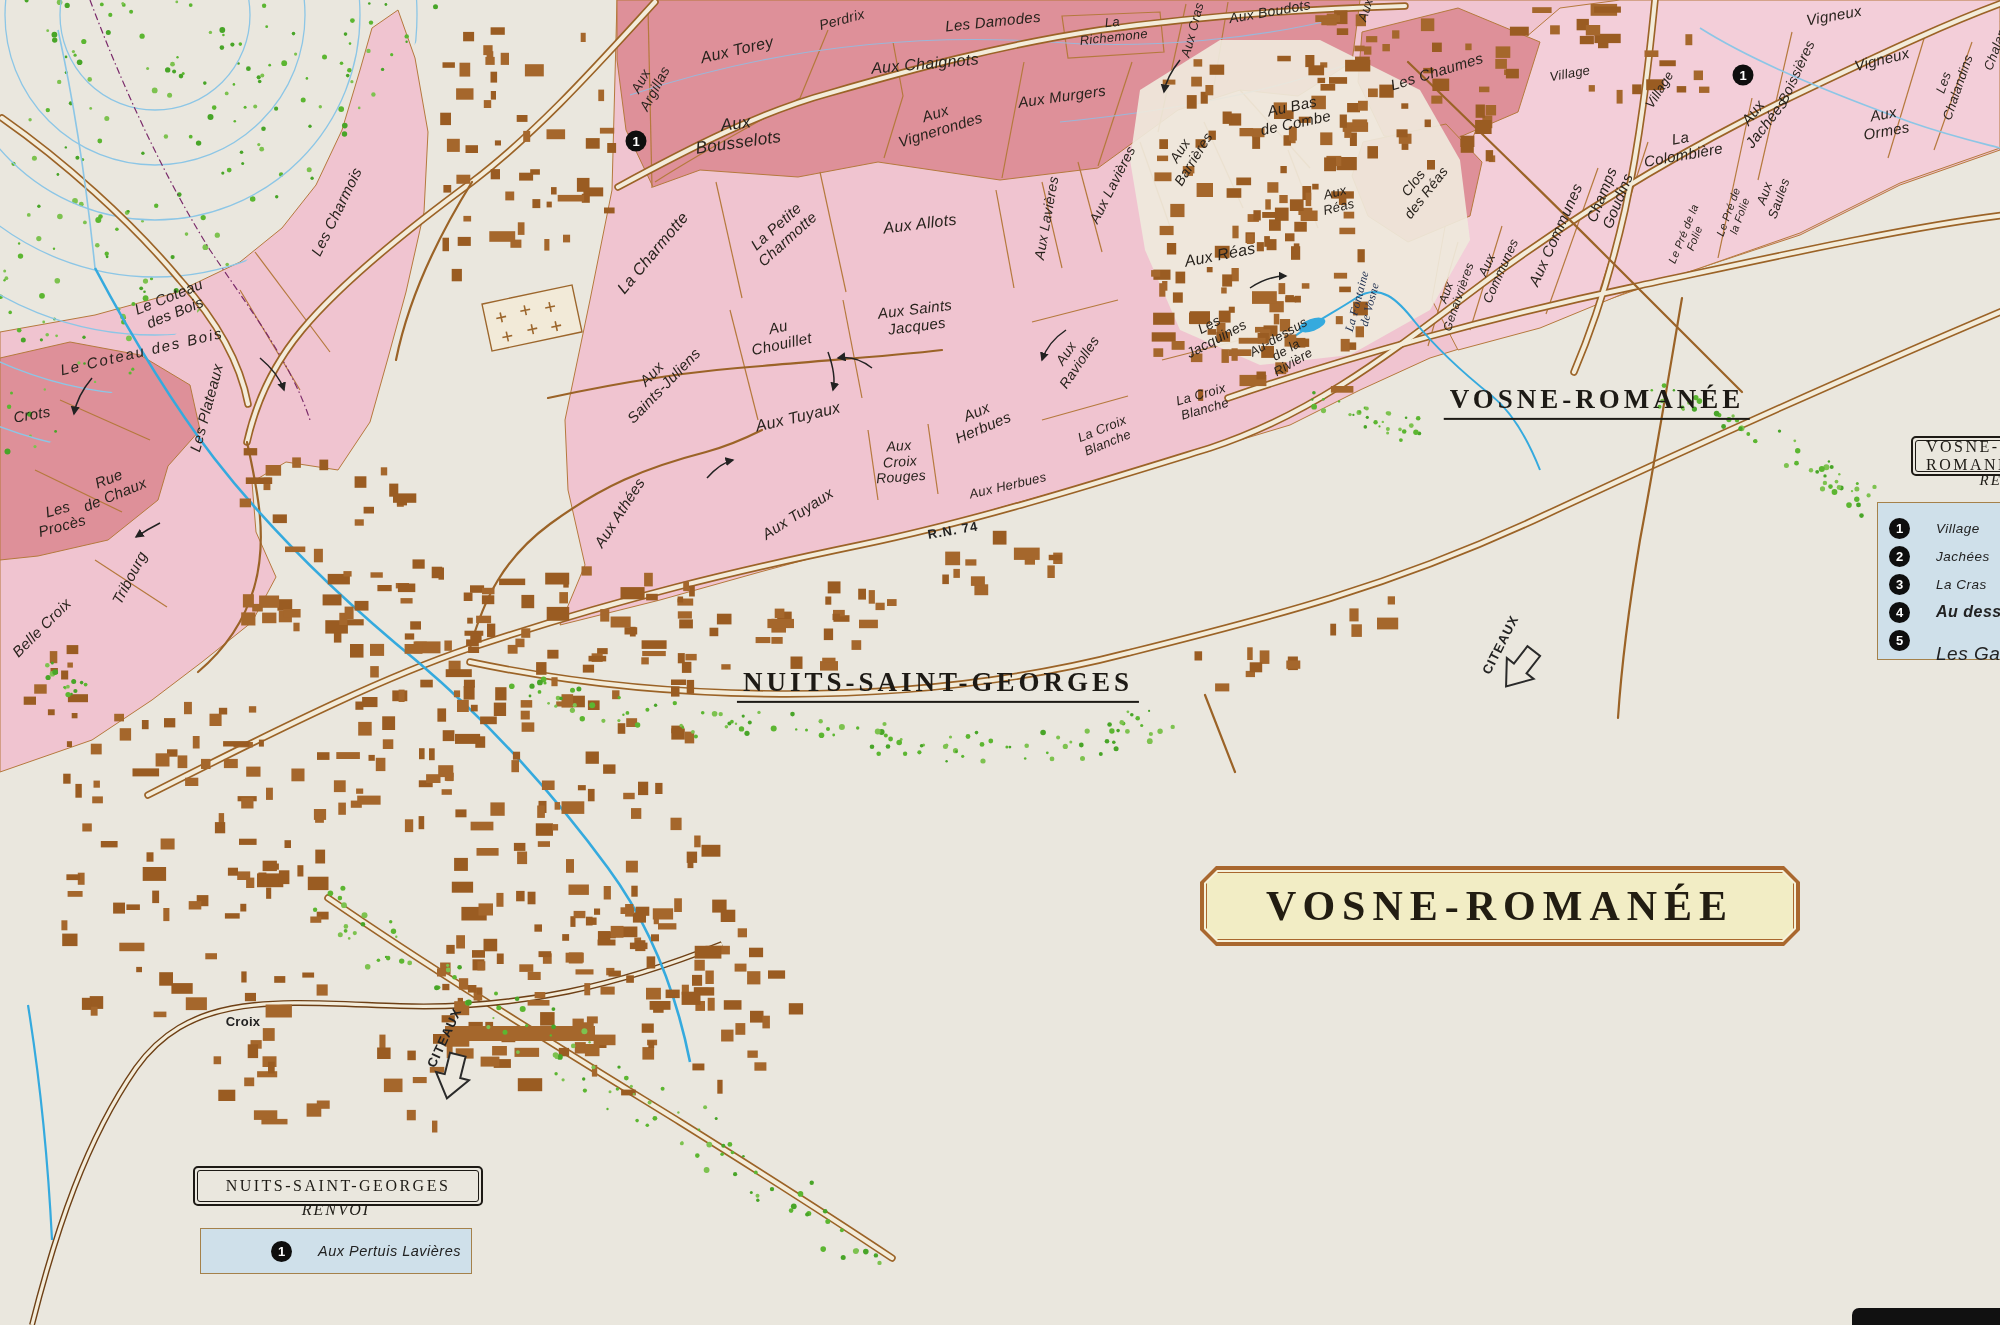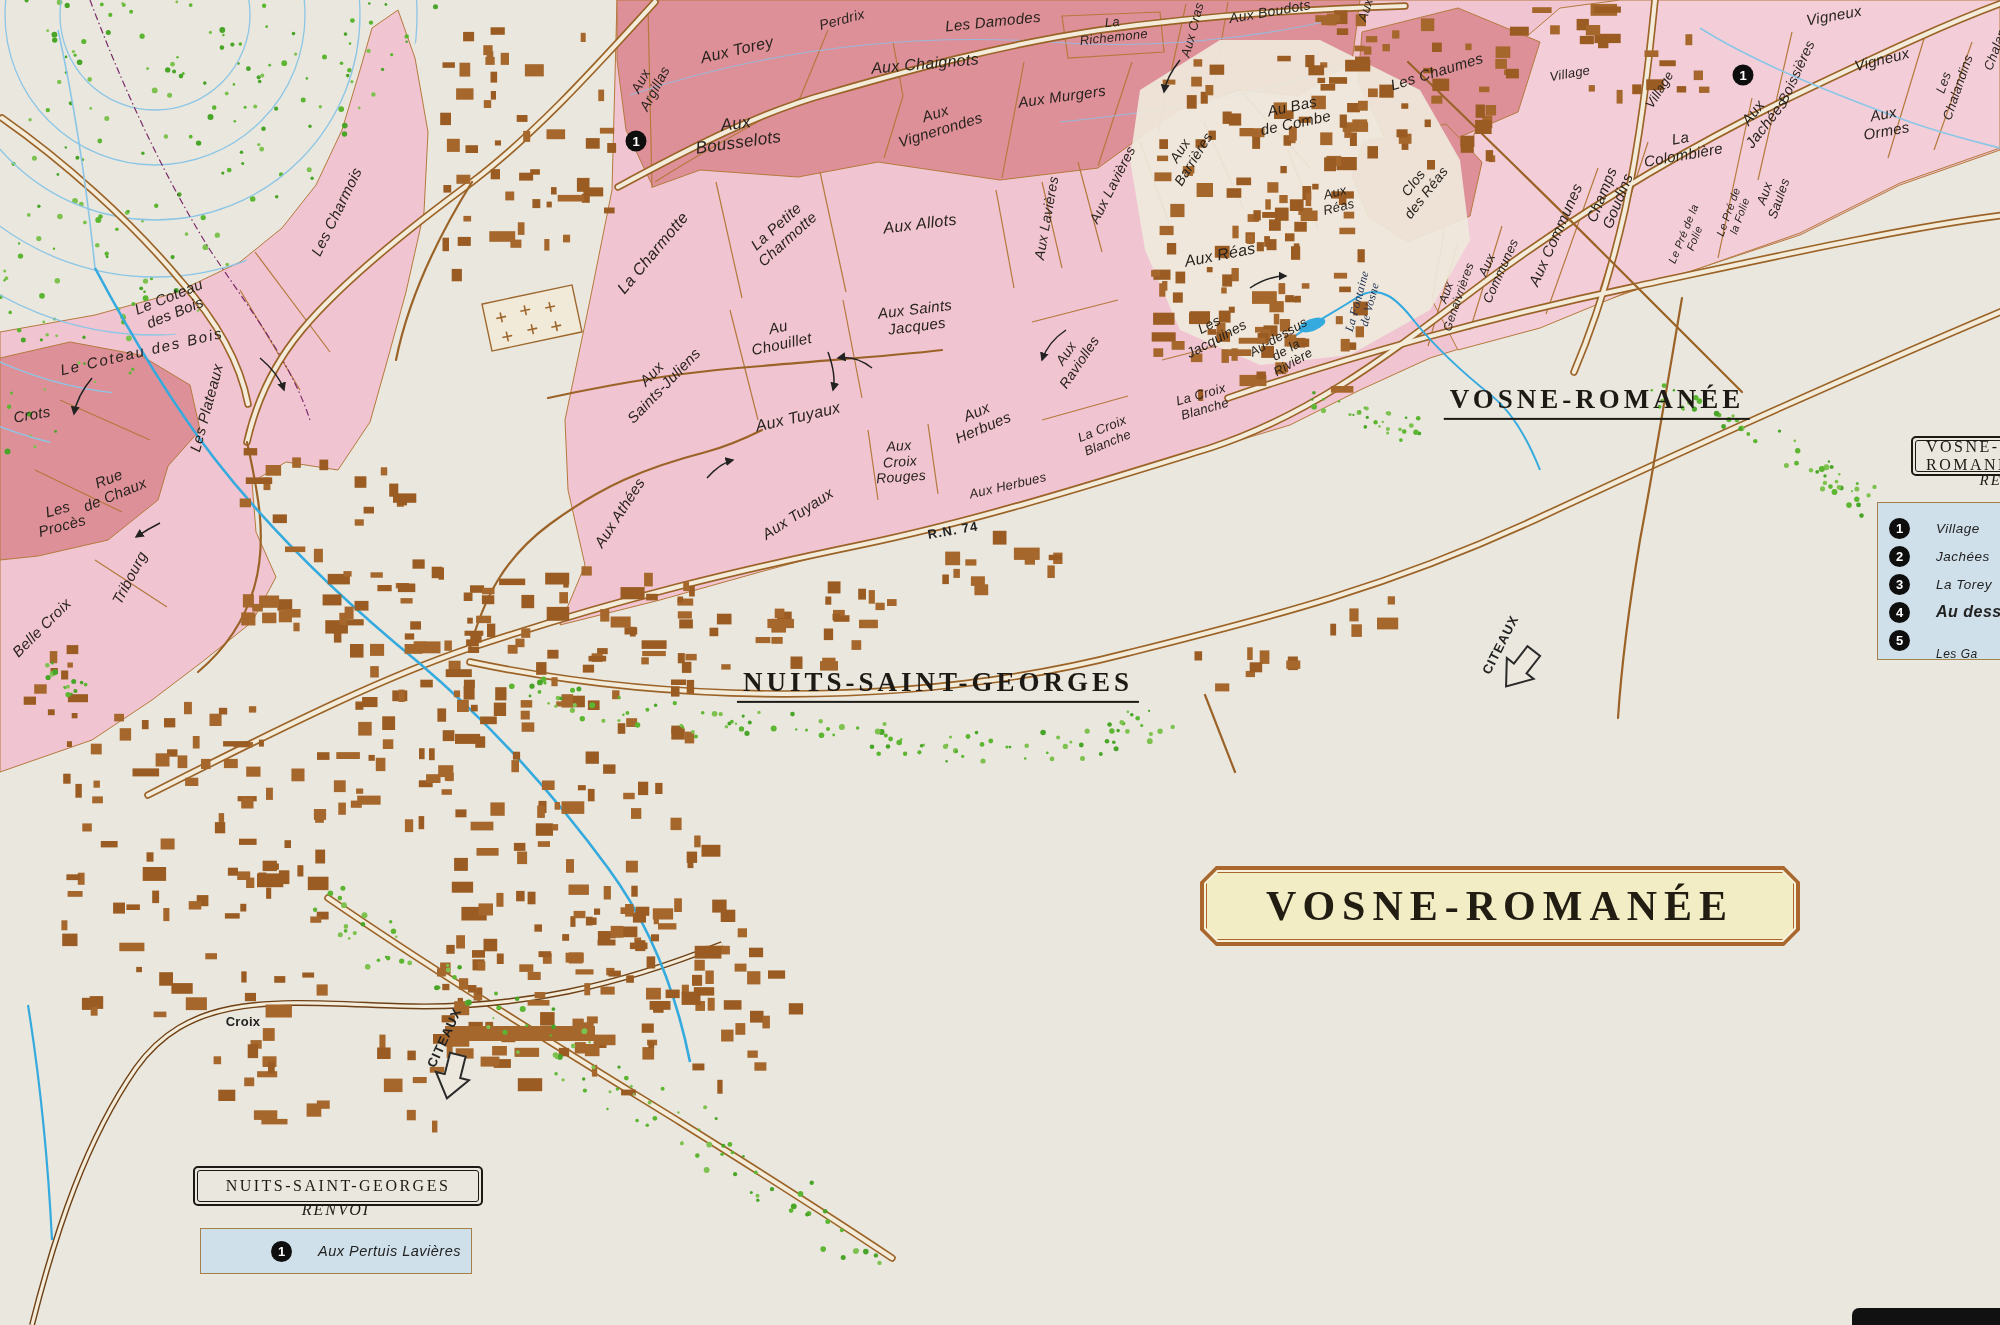--- a/index.html
+++ b/index.html
@@ -1716,26 +1716,26 @@
       <div class="bb-row" style="height: 28px;">
         <span class="cnum">1</span>
         <span class="itxt" style="font-size: 13.5px;">Village</span>
       </div>
       <div class="bb-row" style="height: 28px;">
         <span class="cnum">2</span>
         <span class="itxt" style="font-size: 13.5px;">Jachées</span>
       </div>
       <div class="bb-row" style="height: 28px;">
         <span class="cnum">3</span>
-        <span class="itxt" style="font-size: 13.5px;">La Torey</span>
+        <span class="itxt" style="font-size: 13.5px;">La Cras</span>
       </div>
       <div class="bb-row" style="height: 28px;">
         <span class="cnum">4</span>
         <span class="itxt" style="font-size: 16px; font-weight: bold;">Au dess</span>
       </div>
       <div class="bb-row" style="height: 28px;">
         <span class="cnum">5</span>
-        <span class="itxt" style="font-size: 12px; margin-top: 28px;">Les Ga</span>
+        <span class="itxt" style="font-size: 19px; margin-top: 28px;">Les Ga</span>
       </div>
     </div>
 
   <div class="corner"></div>
 </div>
 
 </body></html>

